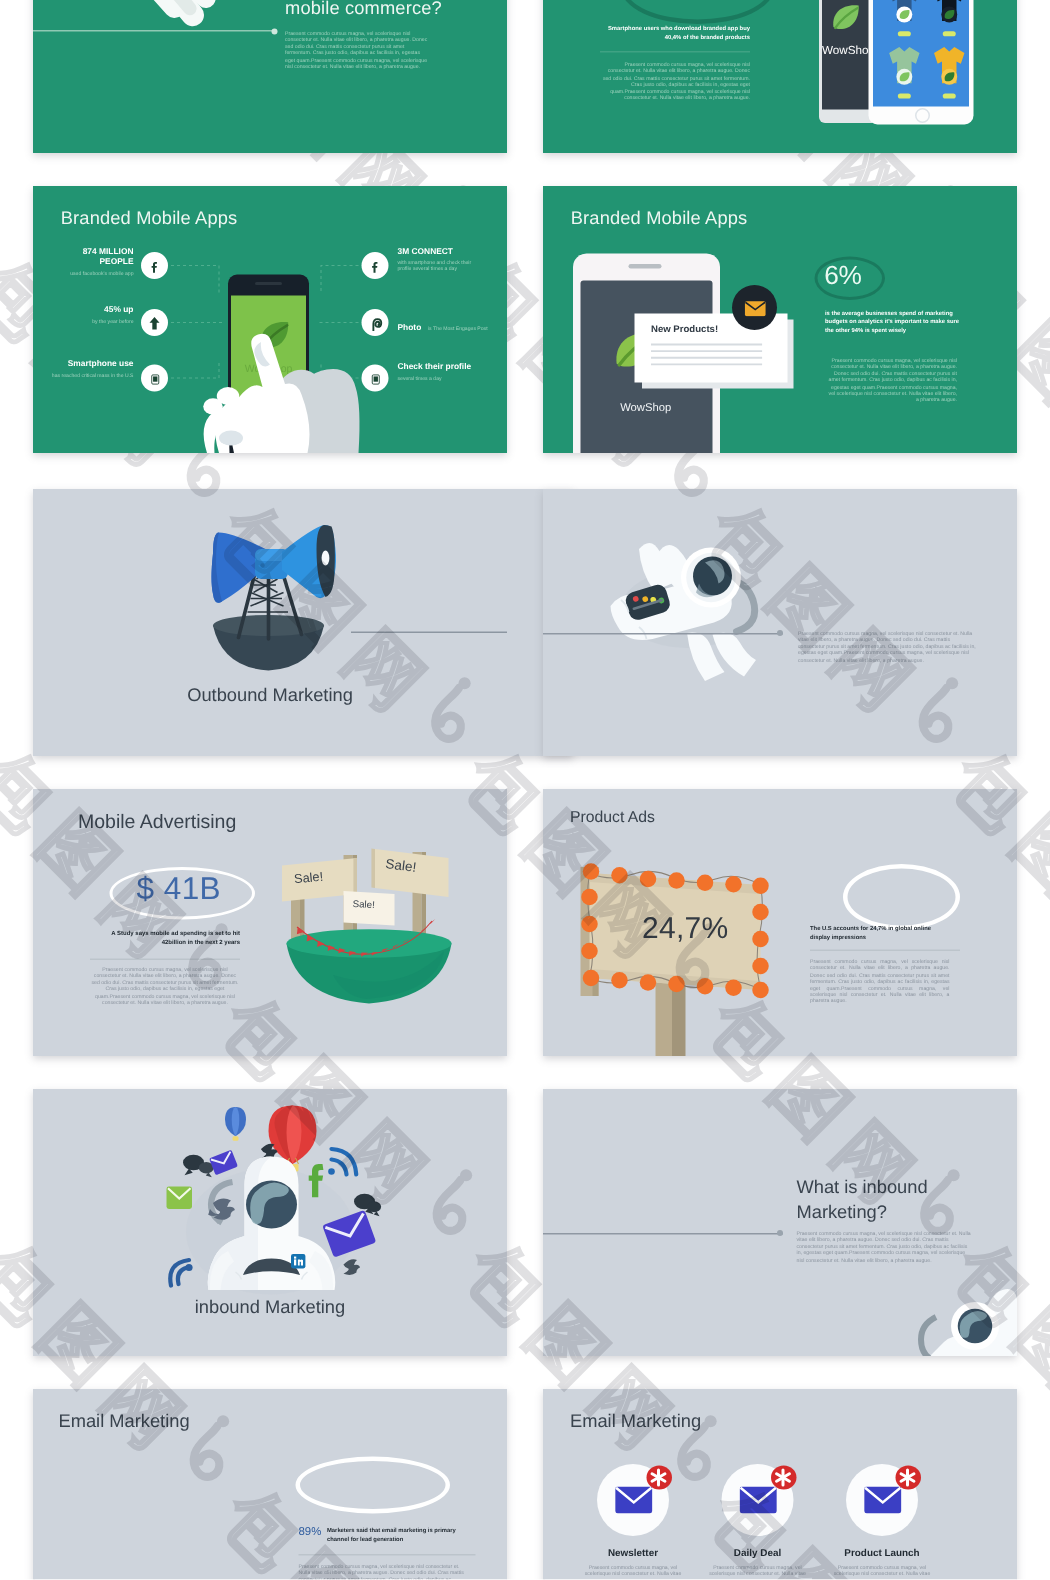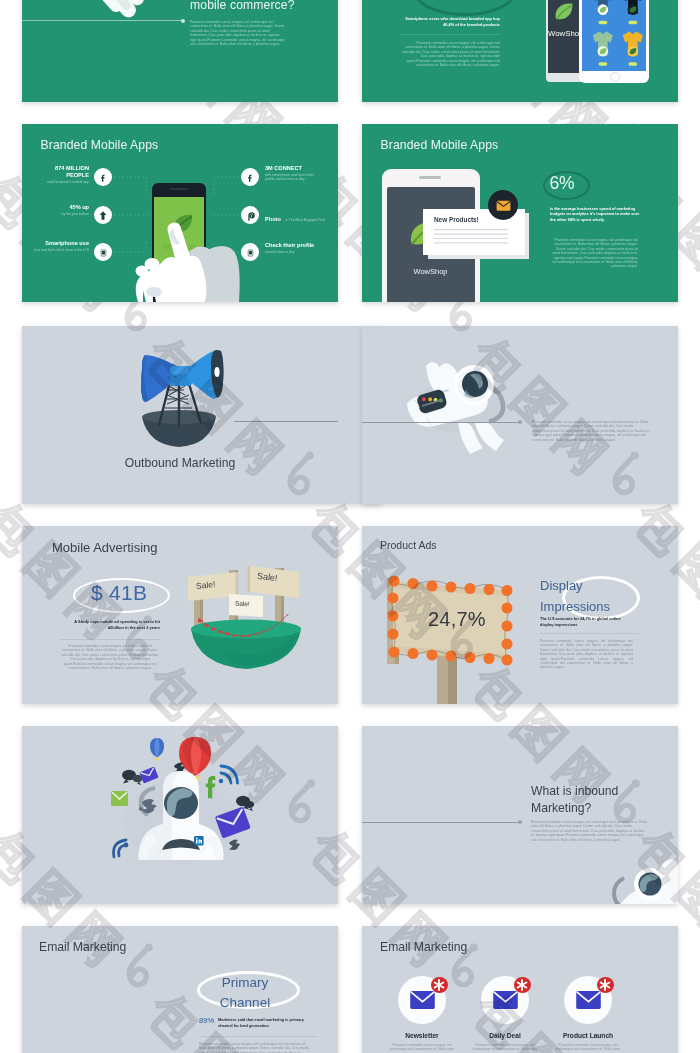--- a/index.html
+++ b/index.html
@@ -411,21 +411,20 @@
       <circle cx="70" cy="129" r="5.5"></circle>
           <circle cx="51" cy="127.5" r="5.5"></circle>
           <circle cx="32" cy="126" r="5.5"></circle>
       <circle cx="31" cy="108" r="5.5"></circle>
           <circle cx="31" cy="90" r="5.5"></circle>
           <circle cx="31" cy="72" r="5.5"></circle>
     </g>
   </svg>
 
   <div style="left:200px;top:50px;width:72px;height:38px;border:3px solid #ffffff;border-radius:50%;"></div>
-  <div style="left:178px;top:49px;width:100px;color:#3d6394;font-size:13px;line-height:1.62;">Display Impressions</div>
   <div class="hl onGrey" style="left:178px;top:90px;width:92px;font-size:3.9px;line-height:1.45;color:#222b33;">The U.S accounts for 24,7% in global online display impressions</div>
   <div style="left:178px;top:107px;width:100px;height:1px;background:#bcc4cb;"></div>
   <div class="lorem onGrey" style="left:178px;top:113px;width:93px;text-align:justify;">Praesent commodo cursus magna, vel scelerisque nisl consectetur et. Nulla vitae elit libero, a pharetra augue. Donec sed odio dui. Cras mattis consectetur purus sit amet fermentum. Cras justo odio, dapibus ac facilisis in, egestas eget quam.Praesent commodo cursus magna, vel scelerisque nisl consectetur et. Nulla vitae elit libero, a pharetra augue.</div>
 </div>
 
 <div class="slide grey" style="left:22px;top:726px;">
   <svg viewBox="0 0 316 178" style="left:0;top:0;width:316px;height:178px;">
 
     <ellipse cx="158" cy="95" rx="56" ry="42" fill="#c6ced6" opacity=".42"></ellipse>
 
@@ -504,20 +503,21 @@
       <path d="M135 122 q3 2 4 5" stroke="#e2e8ec" stroke-width="1" fill="none"></path>
       <path d="M183 122 q-3 2 -4 5" stroke="#e2e8ec" stroke-width="1" fill="none"></path>
     </g>
     <g>
       <rect x="172" y="110" width="9.6" height="9.6" rx="1.4" fill="#1573b1"></rect>
       <rect x="174" y="113.6" width="1.5" height="4" fill="#fff"></rect>
       <rect x="174" y="111.7" width="1.5" height="1.4" fill="#fff"></rect>
       <path d="M176.6 113.6 h1.4 v.5 q1.1 -.9 2 0 v3.5 h-1.4 v-2.4 h-.8 v2.4 h-1.2 z" fill="#fff"></path>
     </g>
   </svg>
+  <div style="left:0;top:138px;width:316px;text-align:center;color:#39434e;font-size:12.2px;">inbound Marketing</div>
 </div>
 
 <div class="slide grey" style="left:362px;top:726px;">
   <div style="left:0px;top:96px;width:160px;height:1px;background:#8f98a3;"></div>
   <div style="left:156px;top:94px;width:4px;height:4px;border-radius:50%;background:#9aa4ae;"></div>
   <div style="left:169px;top:57px;width:112px;color:#39434e;font-size:12.2px;line-height:1.38;">What is inbound Marketing?</div>
   <div class="lorem onGrey" style="left:169px;top:94px;width:117px;">Praesent commodo cursus magna, vel scelerisque nisl consectetur et. Nulla vitae elit libero, a pharetra augue. Donec sed odio dui. Cras mattis consectetur purus sit amet fermentum. Cras justo odio, dapibus ac facilisis in, egestas eget quam.Praesent commodo cursus magna, vel scelerisque nisl consectetur et. Nulla vitae elit libero, a pharetra augue.</div>
   <svg viewBox="0 0 316 178" style="left:0;top:0;width:316px;height:178px;">
     <g fill="#f7fafc">
       <path d="M302 136 q12 -7 14 4 l0 38 l-24 0 q-4 -26 10 -42 z"></path>
@@ -527,21 +527,20 @@
     <circle cx="288" cy="158" r="16" fill="#ffffff"></circle>
     <ellipse cx="288" cy="158" rx="11.5" ry="11.5" fill="#3a5264"></ellipse>
     <path d="M281 152 q7 -6 13 -3 q3 1.6 1.6 3.2 q-1.6 2.4 -5.6 2.4 q-5 .8 -5.6 5.6 q0 5.6 -2.4 5.6 q-4 .8 -4 -4.8 q-.8 -5.6 3 -9 z" fill="#8fb0ba" opacity=".8"></path>
     <path d="M262 152 q-10 5 -10 15 q0 10 8 14" fill="none" stroke="#8e9ba4" stroke-width="4"></path>
   </svg>
 </div>
 
 <div class="slide grey" style="left:22px;top:926px;">
   <div style="left:17px;top:14px;color:#39434e;font-size:12.2px;">Email Marketing</div>
   <div style="left:175px;top:45px;width:97px;height:32px;border:3.4px solid #ffffff;border-radius:50%;"></div>
-  <div style="left:178px;top:47px;width:90px;text-align:center;color:#3d6394;font-size:13.5px;line-height:1.5;">Primary Channel</div>
   <div style="left:177px;top:90px;color:#2f5c9e;font-size:7.6px;font-weight:normal;">89%</div>
   <div class="hl onGrey" style="left:196px;top:91px;width:100px;font-size:3.9px;line-height:1.5;color:#222b33;">Marketers said that email marketing is primary channel for lead generation</div>
   <div style="left:177px;top:110px;width:118px;height:1px;background:#bcc4cb;"></div>
   <div class="lorem onGrey" style="left:177px;top:116px;width:112px;">Praesent commodo cursus magna, vel scelerisque nisl consectetur et. Nulla vitae elit libero, a pharetra augue. Donec sed odio dui. Cras mattis consectetur purus sit amet fermentum. Cras justo odio, dapibus ac facilisis in, egestas eget quam.Praesent commodo cursus magna, vel scelerisque nisl consectetur et. Nulla vitae elit libero, a pharetra augue.</div>
 </div>
 
 <div class="slide grey" style="left:362px;top:926px;">
   <div style="left:18px;top:14px;color:#39434e;font-size:12.2px;">Email Marketing</div>
 
   <div style="left:20px;top:50px;width:80px;">

